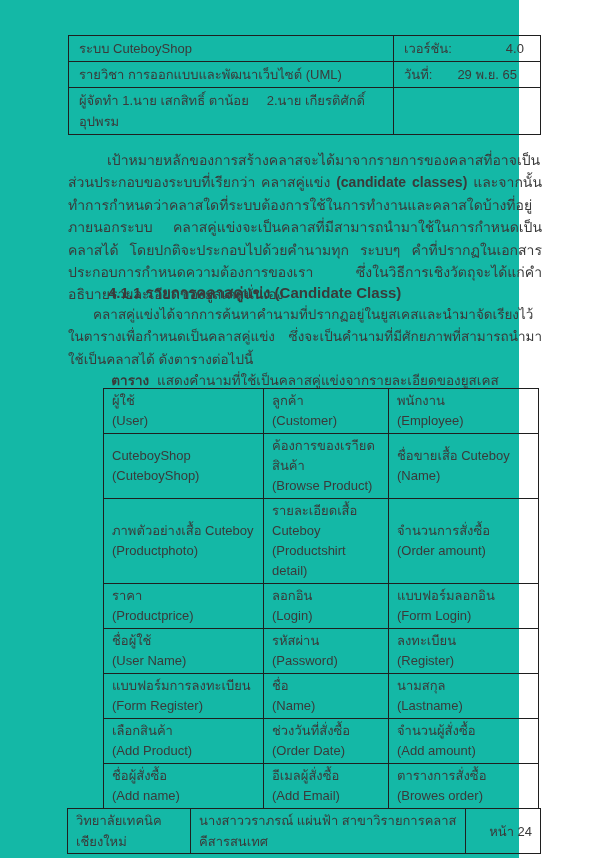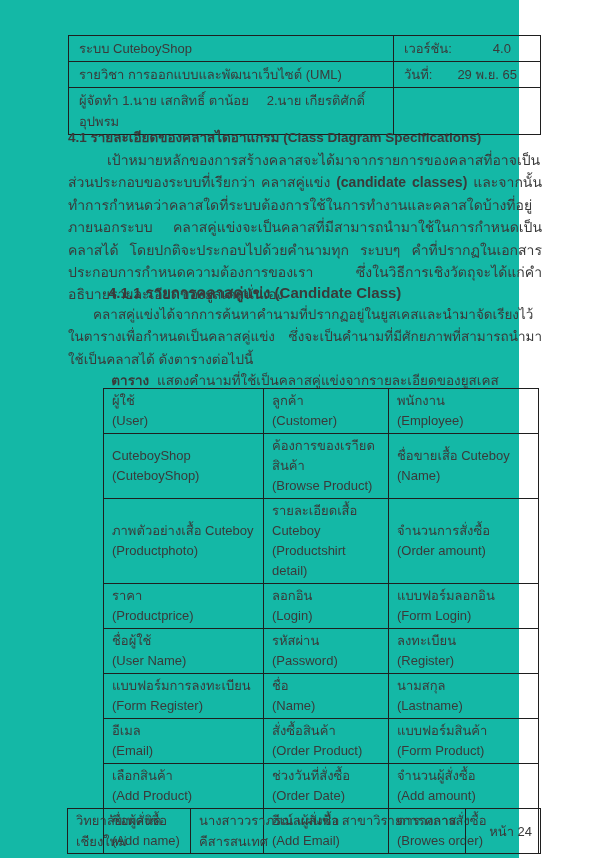--- a/index.html
+++ b/index.html
@@ -15,21 +15,21 @@
   .page { position: relative; width: 519px; height: 858px; background: #14b8a6; }
 
   table { border-collapse: collapse; table-layout: fixed; }
   td { border: 1.5px solid #1f1f1f; }
 
   
   .doc-header { position: absolute; top: 35px; left: 68px; width: 472px; }
   .doc-header td { height: 23.5px; padding: 2px 10px; vertical-align: middle; font-size: 13px; }
   .doc-header .col-left  { width: 325px; }
   .doc-header .col-right { width: 147px; }
-  .val-version { margin-left: 41px; }
+  .val-version { margin-left: 54px; }
   .val-date    { margin-left: 25px; }
   .creator-2   { margin-left: 18px; }
 
   
   .sec-heading { position: absolute; left: 68px; top: 126px; font-weight: bold; font-size: 13.5px; white-space: nowrap; }
   .para-1 { position: absolute; left: 68px; top: 149px; width: 474px; font-size: 14px; line-height: 22.4px; text-align: justify; text-indent: 39px; overflow-wrap: break-word; }
   .subsec-heading { position: absolute; left: 108px; top: 281px; font-weight: bold; font-size: 15px; white-space: nowrap; }
   .para-2 { position: absolute; left: 68px; top: 304px; width: 474px; font-size: 13.5px; line-height: 22.4px; text-align: justify; text-indent: 25px; overflow-wrap: break-word; }
 
   
@@ -74,21 +74,20 @@
     </tr>
     <tr>
       <td class="col-left">
         <span>ผู้จัดทำ 1.นาย เสกสิทธิ์ ตาน้อย</span><span class="creator-2">2.นาย เกียรติศักดิ์ อุปพรม</span>
       </td>
       <td class="col-right"></td>
     </tr>
   </tbody>
     </table>
 
-  <div class="sec-heading">4.1 รายละเอียดของคลาสไดอาแกรม (Class Diagram Specifications)</div>
   <div class="para-1"><span>เป้าหมายหลักของการสร้างคลาสจะได้มาจากรายการของคลาสที่อาจเป็นส่วนประกอบของระบบที่เรียกว่า คลาสคู่แข่ง </span><b>(candidate classes)</b><span> และจากนั้นทำการกำหนดว่าคลาสใดที่ระบบต้องการใช้ในการทำงานและคลาสใดบ้างที่อยู่ภายนอกระบบ คลาสคู่แข่งจะเป็นคลาสที่มีสามารถนำมาใช้ในการกำหนดเป็นคลาสได้ โดยปกติจะประกอบไปด้วยคำนามทุก ระบบๆ คำที่ปรากฏในเอกสารประกอบการกำหนดความต้องการของเรา ซึ่งในวิธีการเชิงวัตถุจะได้แก่คำอธิบายรายละเอียดของยูสเคสนั่นเอง</span></div>
 
   <div class="subsec-heading">4.1.1 รายการคลาสคู่แข่ง (Candidate Class)</div>
   <div class="para-2">คลาสคู่แข่งได้จากการค้นหาคำนามที่ปรากฏอยู่ในยูสเคสและนำมาจัดเรียงไว้ในตารางเพื่อกำหนดเป็นคลาสคู่แข่ง  ซึ่งจะเป็นคำนามที่มีศักยภาพที่สามารถนำมาใช้เป็นคลาสได้  ดังตารางต่อไปนี้</div>
 
   <div class="table-caption">
     <span class="cap-label">ตาราง</span><span>แสดงคำนามที่ใช้เป็นคลาสคู่แข่งจากรายละเอียดของยูสเคส</span>
   </div>
   <table class="candidate-table">
     <colgroup>
@@ -176,34 +175,20 @@
             <div class="thai">ชื่อ</div>
             <div class="eng">(Name)</div>
           </td>
           <td>
             <div class="thai">นามสกุล</div>
             <div class="eng">(Lastname)</div>
           </td>
         </tr>
         <tr>
           <td>
-            <div class="thai">อีเมล</div>
-            <div class="eng">(Email)</div>
-          </td>
-          <td>
-            <div class="thai">สั่งซื้อสินค้า</div>
-            <div class="eng">(Order Product)</div>
-          </td>
-          <td>
-            <div class="thai">แบบฟอร์มสินค้า</div>
-            <div class="eng">(Form Product)</div>
-          </td>
-        </tr>
-        <tr>
-          <td>
             <div class="thai">เลือกสินค้า</div>
             <div class="eng">(Add Product)</div>
           </td>
           <td>
             <div class="thai">ช่วงวันที่สั่งซื้อ</div>
             <div class="eng">(Order Date)</div>
           </td>
           <td>
             <div class="thai">จำนวนผู้สั่งซื้อ</div>
             <div class="eng">(Add amount)</div>

